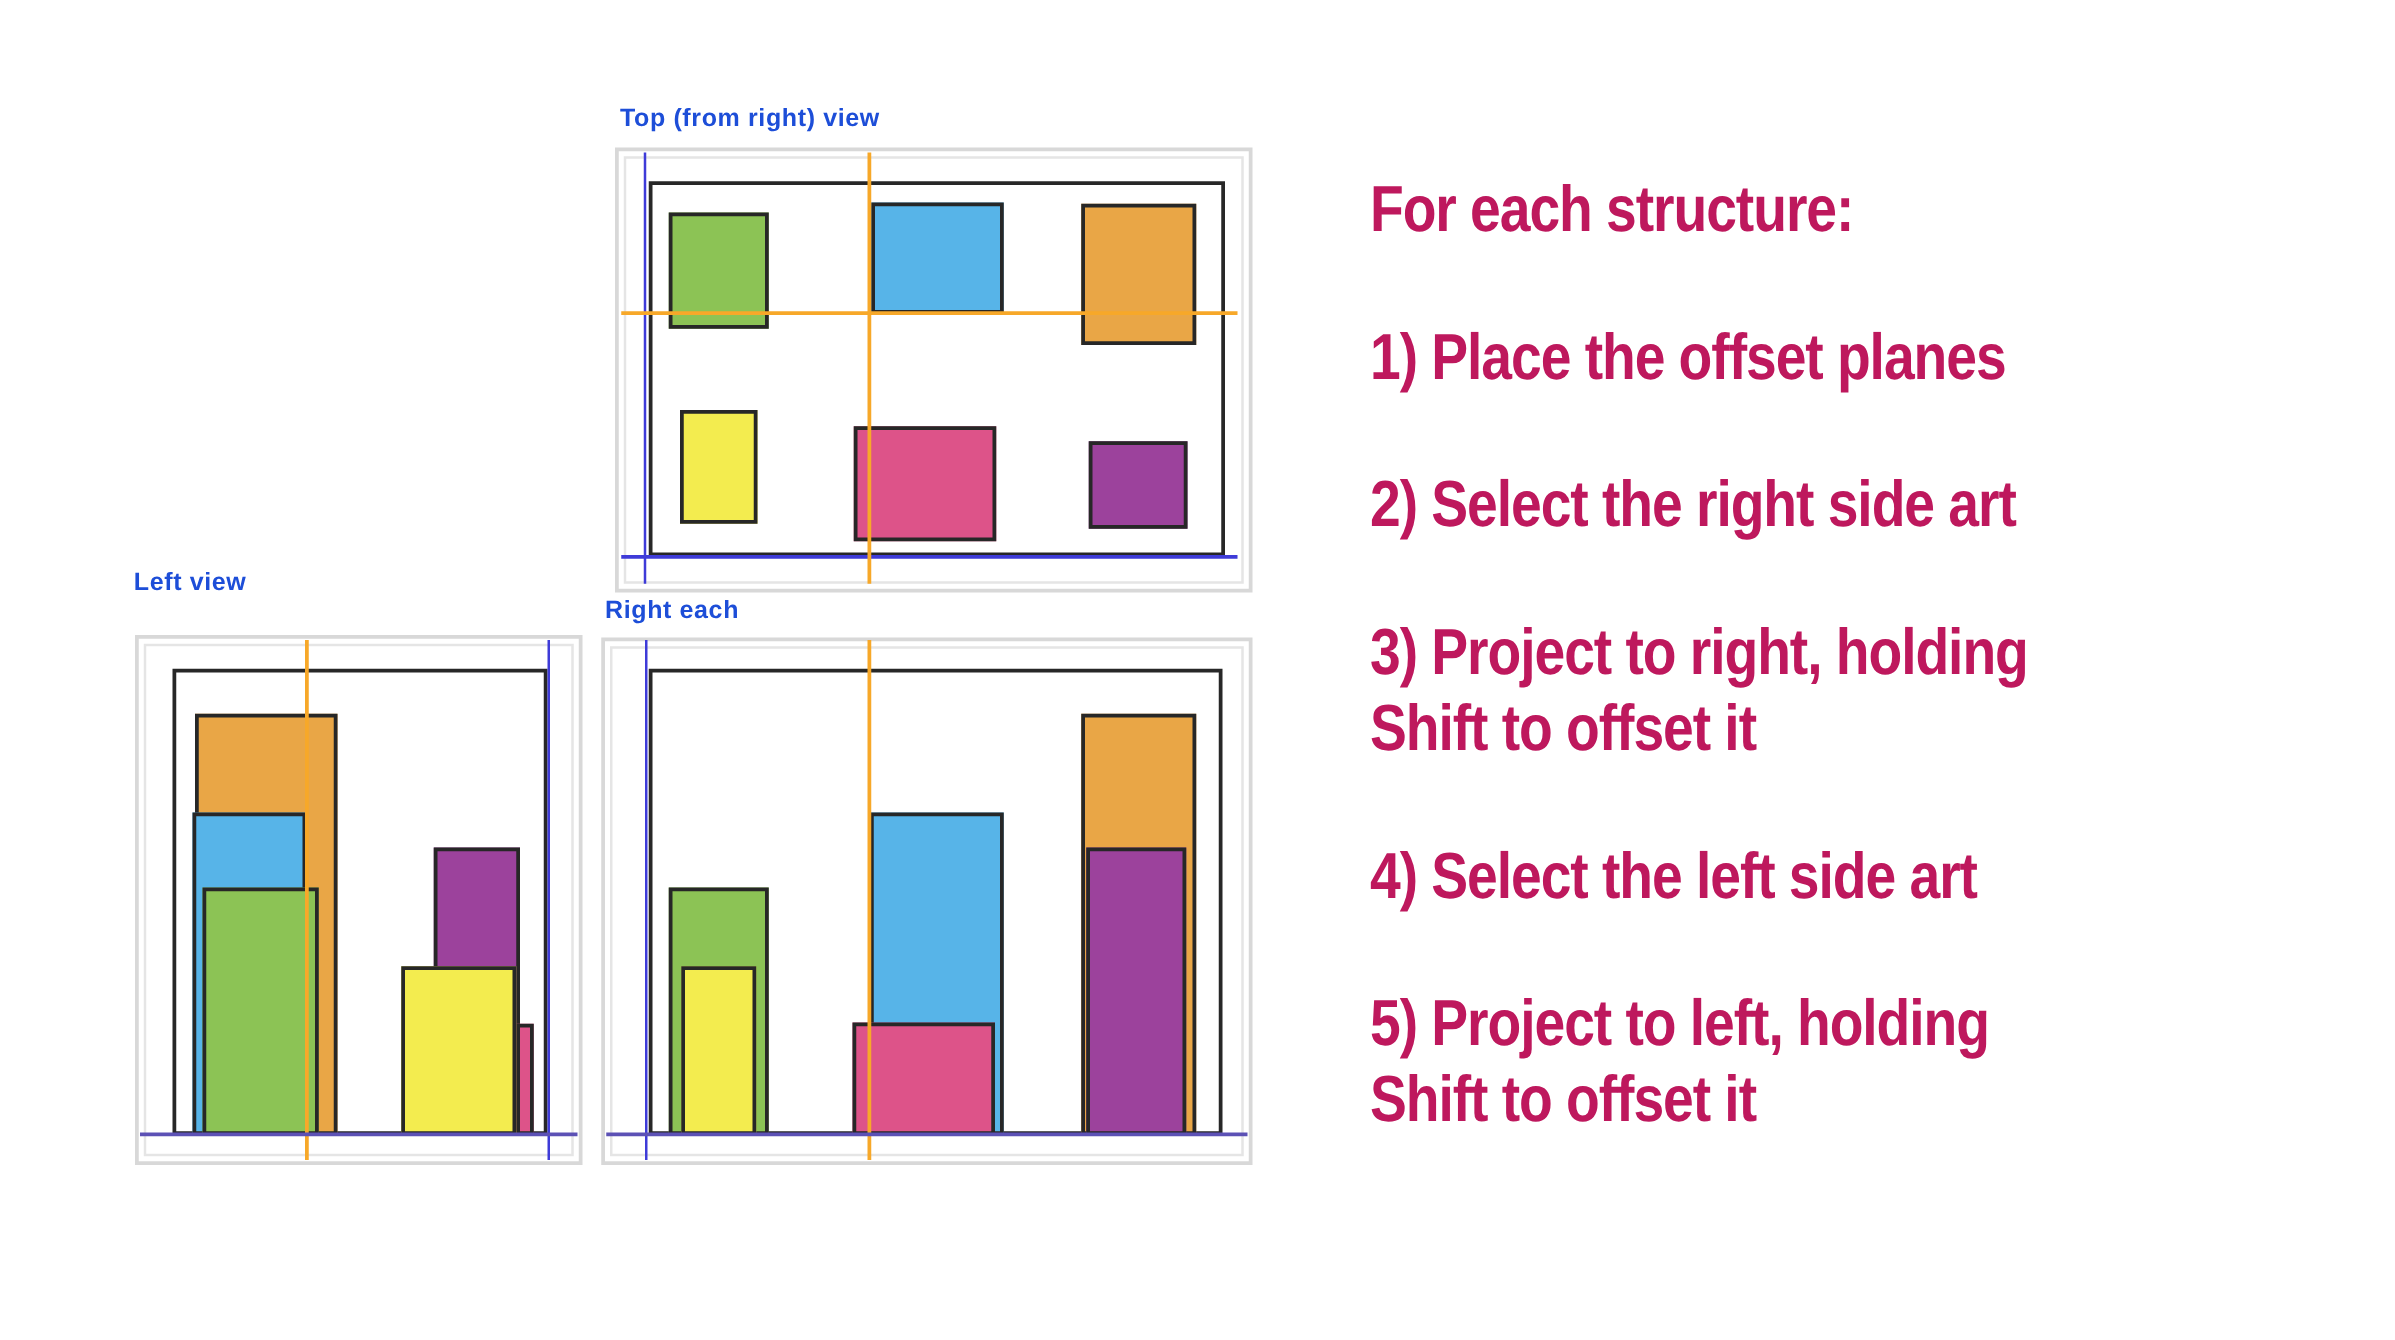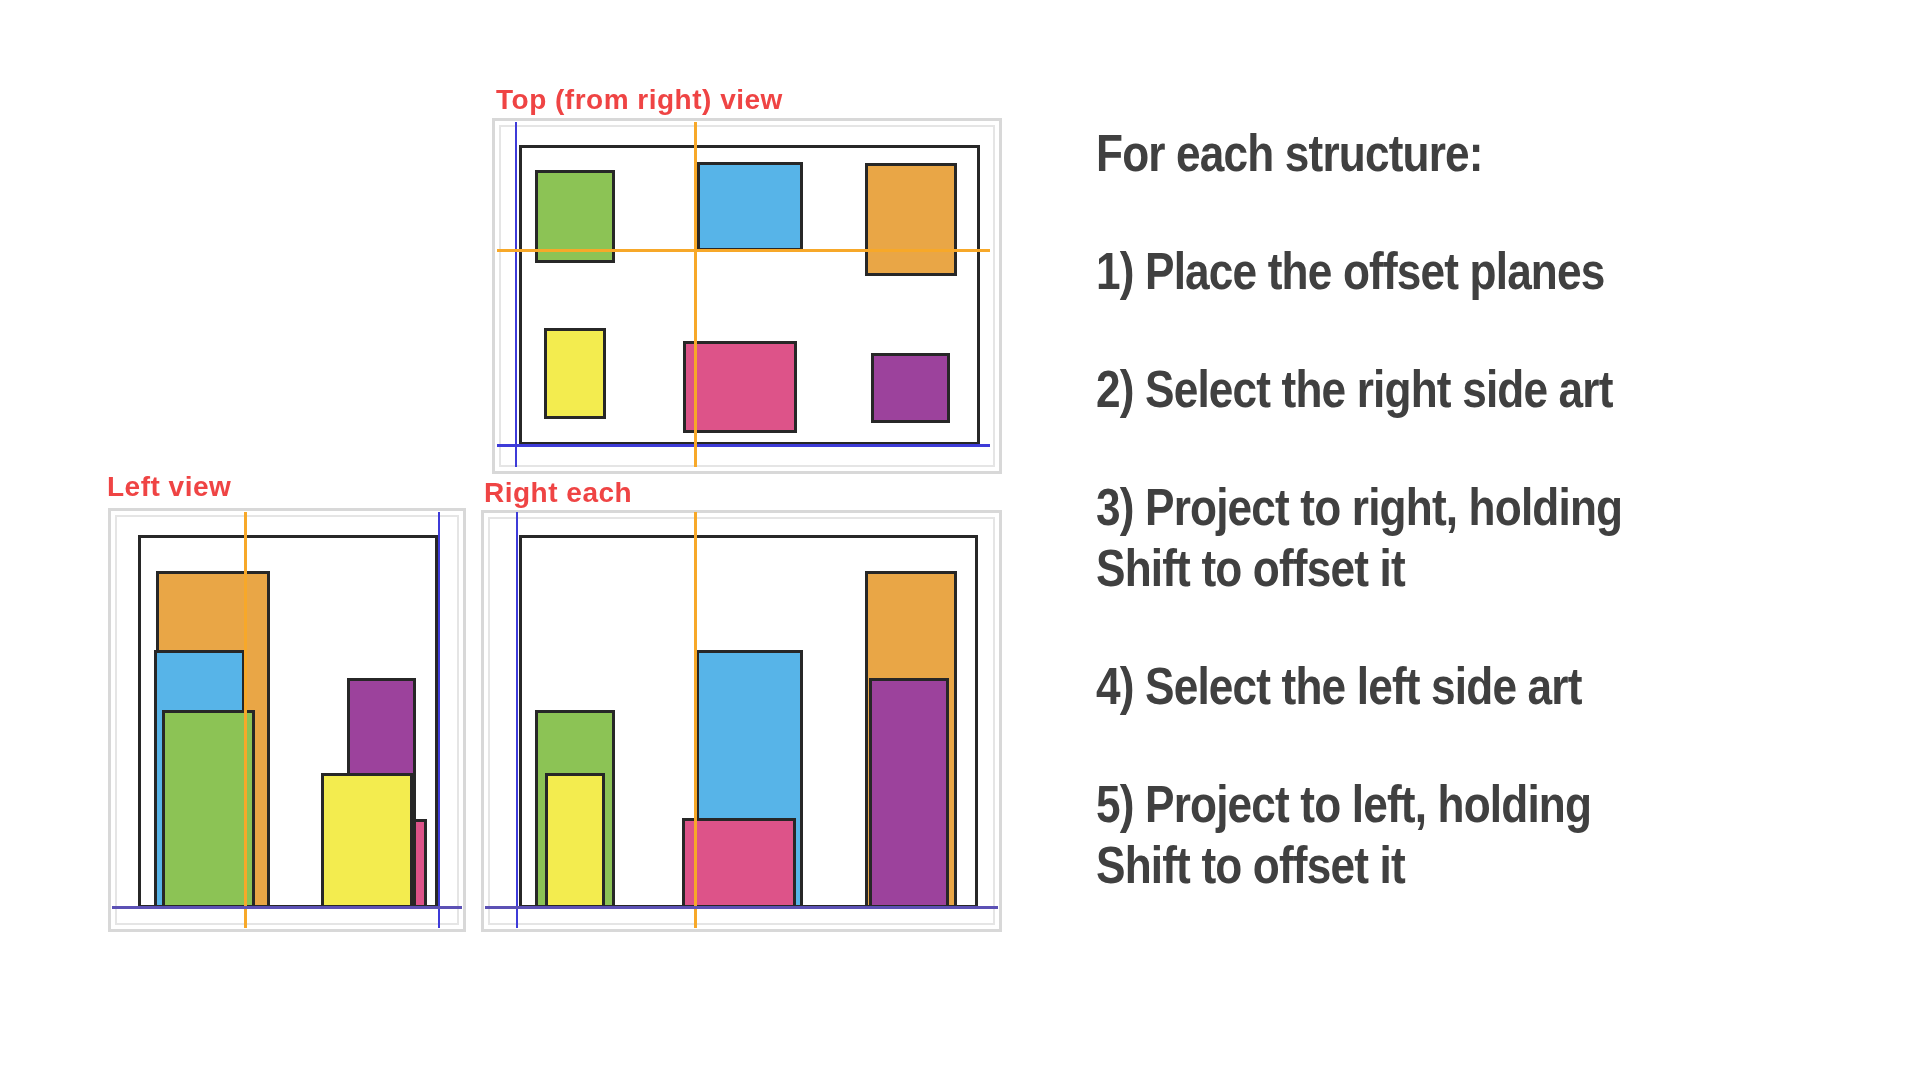--- a/index.html
+++ b/index.html
@@ -2,52 +2,52 @@
 <html><head>
 <meta charset="utf-8">
 <style>
   html,body{margin:0;padding:0}
   body{
     position:relative;width:1916px;height:1072px;overflow:hidden;
     background:#ffffff;font-family:"Liberation Sans",sans-serif;
   }
   #stage{position:absolute;inset:0}
   .panel-title{
-    position:absolute;margin:0;font-size:28px;font-weight:bold;
-    color:#ef4444;letter-spacing:.5px;white-space:nowrap;
+    position:absolute;margin:0;font-size:20px;font-weight:bold;
+    color:#1d4ed8;letter-spacing:.5px;white-space:nowrap;
   }
   .panel-frame{
     position:absolute;background:#fff;border:3px solid #d8d8d8;box-sizing:border-box;
   }
   .panel-frame::after{
     content:"";position:absolute;inset:4px;border:2px solid #e5e5e5;
   }
   .art-frame{
     position:absolute;border:3px solid #272727;box-sizing:border-box;background:transparent;
   }
   .shape{
     position:absolute;border:3px solid #272727;box-sizing:border-box;
   }
   .guide{position:absolute}
-  .instructions{position:absolute;left:1096px;top:123px;width:680px;color:#404040}
+  .instructions{position:absolute;left:1096px;top:138px;width:680px;color:#be185d}
   .instructions h1,.instructions p{
     margin:0 0 57px 0;font-size:52px;line-height:61px;font-weight:bold;
     letter-spacing:-1px;white-space:pre-line;
     transform:scaleX(.85);transform-origin:left top;
   }
 </style>
 </head>
 <body>
 
 <div id="stage">
 
   <h2 class="panel-title" style="left: 496px; top: 84px;">Top (from right) view</h2>
   <div class="panel-frame" style="left: 492px; top: 118px; width: 510px; height: 356px;"></div>
 
-  <h2 class="panel-title" style="left: 107px; top: 471px;">Left view</h2>
+  <h2 class="panel-title" style="left: 107px; top: 455px;">Left view</h2>
   <div class="panel-frame" style="left: 108px; top: 508px; width: 358px; height: 424px;"></div>
 
   <h2 class="panel-title" style="left: 484px; top: 477px;">Right each</h2>
   <div class="panel-frame" style="left: 481px; top: 510px; width: 521px; height: 422px;"></div>
 
   <div class="instructions">
     <h1>For each structure:</h1>
     <p>1) Place the offset planes</p>
     <p>2) Select the right side art</p>
     <p>3) Project to right, holding

